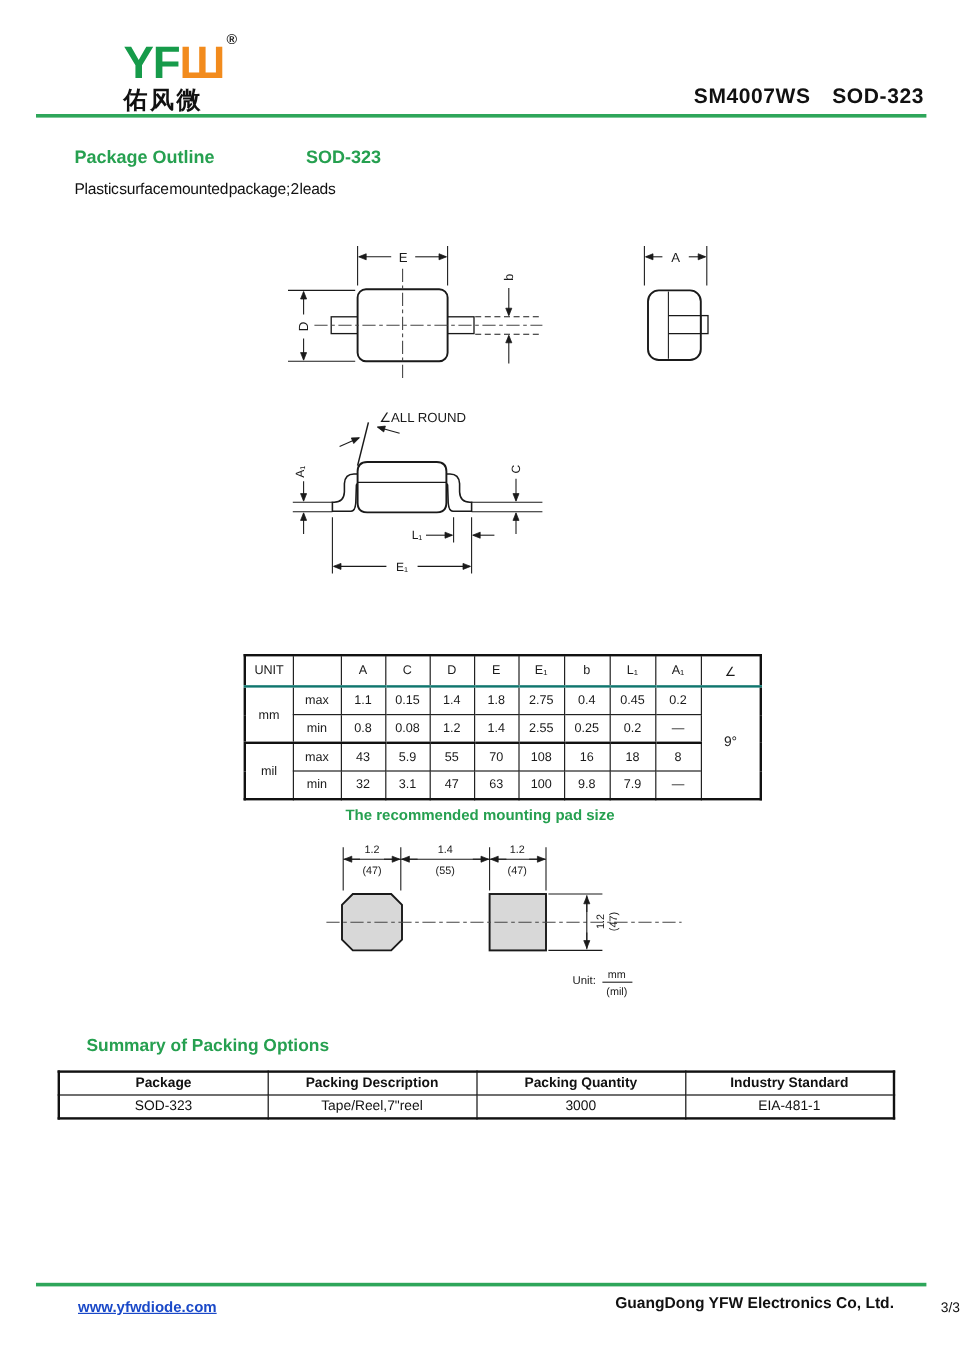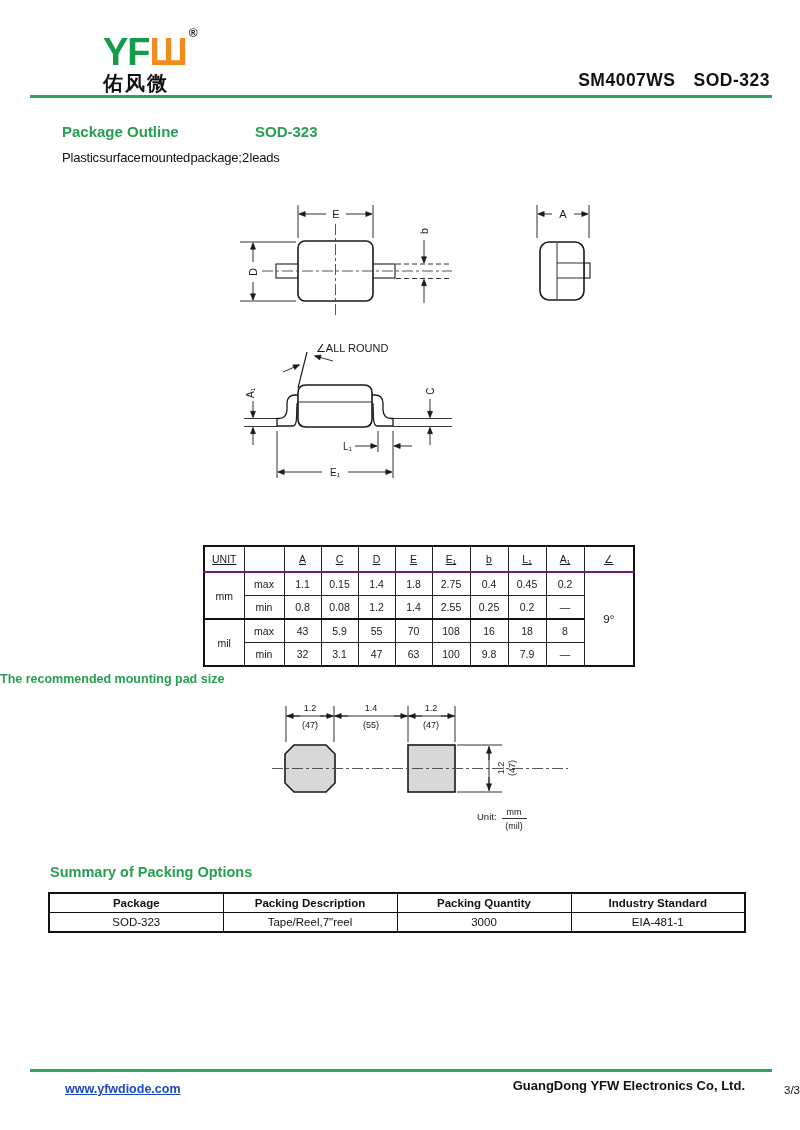--- a/index.html
+++ b/index.html
@@ -38,30 +38,30 @@
   .xl { stroke-width:0.9; }
   .xd { stroke-width:0.9; stroke-dasharray:5 3; }
   .cl { stroke-width:0.9; stroke:#444; stroke-dasharray:11 3 3 3; }
   .dim { stroke-width:0.9; }
 
   
   .dim-table { position:absolute; left:203px; top:545px; border-collapse:collapse;
                table-layout:fixed; font-size:10.5px; color:#1a1a1a; border:2px solid #111; }
   .dim-table th, .dim-table td { border:1px solid #222; text-align:center; vertical-align:middle;
                padding:0; height:22px; font-weight:normal; }
-  .dim-table tr.hd th { height:24px; border-bottom:2px solid #701a75;text-decoration:underline; }
+  .dim-table tr.hd th { height:24px; border-bottom:2px solid #0f766e; }
   .dim-table tr.grp td { border-top:2px solid #111; }
   .dim-table td.angle { font-size:11.5px; }
 
   
-  .pad-title { position:absolute; left:0; top:672px; width:800px; 
+  .pad-title { position:absolute; left:0; top:672px; width:800px; text-align:center;
                font-size:12.5px; font-weight:bold; color:#26A050; }
 
   
-  .pack-heading { position:absolute; left:50px; top:864px; font-size:14.5px; font-weight:bold; color:#26A050; }
+  .pack-heading { position:absolute; left:72px; top:864px; font-size:14.5px; font-weight:bold; color:#26A050; }
   .pack-table { position:absolute; left:48px; top:892px; width:698px; border-collapse:collapse;
                 table-layout:fixed; font-size:11.5px; color:#111; border:2px solid #111; }
   .pack-table th, .pack-table td { border:1.5px solid #111; text-align:center; padding:0; height:18px; }
   .pack-table th { font-weight:600; }
   .pack-table td { font-weight:normal; }
 
   
   .footer-link { position:absolute; left:45px; top:1082px; font-size:12.5px; font-weight:600;
                  color:#1A49C8; text-decoration:underline;margin-left:20px; }
   .footer-page { position:absolute; left:0; top:1084px; width:800px; text-align:right; font-size:11.5px; }

